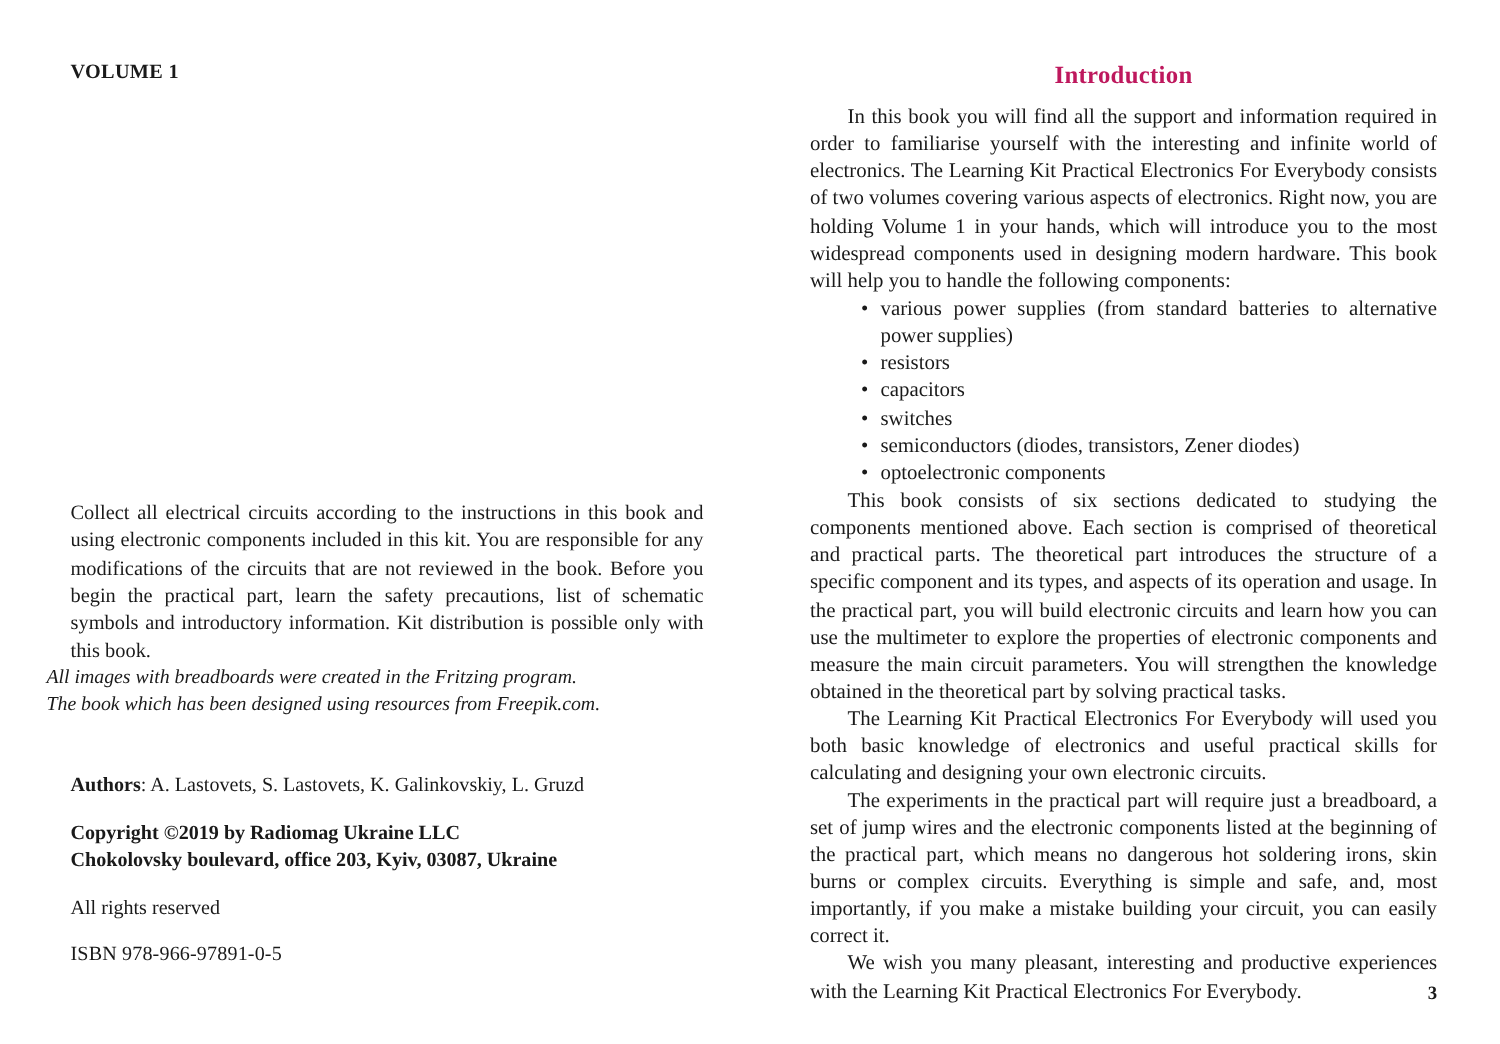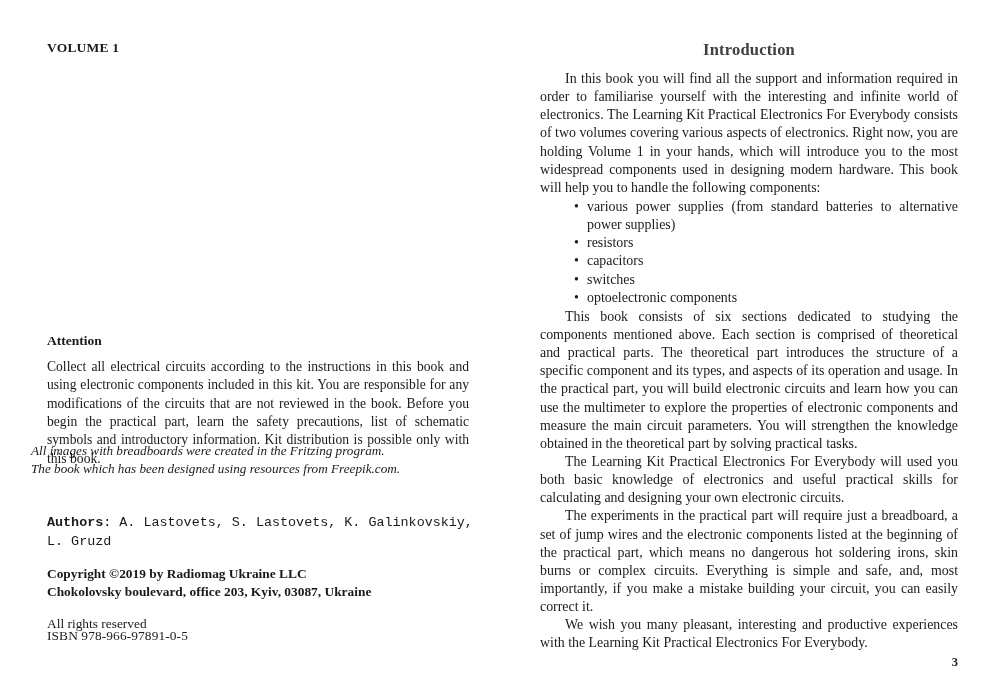--- a/index.html
+++ b/index.html
@@ -73,21 +73,20 @@
   .imprint-block {
     position: absolute;
     left: 47px;
     top: 514px;
     width: 430px;
   }
   .authors-line {
     font-size: 13.4px;
     line-height: 1.4;
     margin: 0 0 13px 0;
-    font-family: Liberation Mono, monospace;
   }
   .authors-label {
     font-weight: bold;
   }
   .copyright-line {
     font-size: 13.4px;
     font-weight: bold;
     line-height: 1.36;
     margin: 0;
   }
@@ -108,21 +107,21 @@
   
   .col-right {
     position: absolute;
     left: 540px;
     top: 40px;
     width: 418px;
   }
   .intro-heading {
     font-size: 16.5px;
     font-weight: bold;
-    color: #404040;
+    color: #be185d;
     text-align: center;
     margin: 0 0 10px 0;
     letter-spacing: 0.2px;
   }
   .body-par {
     font-size: 13.9px;
     line-height: 1.305;
     text-align: justify;
     text-indent: 25px;
     margin: 0;
@@ -162,21 +161,20 @@
 </head>
 <body>
 
 <div class="page">
 
   <div class="col-left">
     <div class="volume-line">VOLUME 1</div>
   </div>
 
   <div class="attention-block">
-    <div class="attention-heading">Attention</div>
     <p class="attention-body">Collect all electrical circuits according to the instructions in this book and using electronic components included in this kit. You are responsible for any modifications of the circuits that are not reviewed in the book. Before you begin the practical part, learn the safety precautions, list of schematic symbols and introductory information. Kit distribution is possible only with this book.</p>
   </div>
 
   <div class="credits-block">
     <p class="credit-line">All images with breadboards were created in the Fritzing program.</p>
     <p class="credit-line">The book which has been designed using resources from Freepik.com.</p>
   </div>
 
   <div class="imprint-block">
     <p class="authors-line">
@@ -192,20 +190,21 @@
   <div class="col-right">
     <div class="intro-heading">Introduction</div>
 
     <p class="body-par">In this book you will find all the support and information required in order to familiarise yourself with the interesting and infinite world of electronics. The Learning Kit Practical Electronics For Everybody consists of two volumes covering various aspects of electronics. Right now, you are holding Volume 1 in your hands, which will introduce you to the most widespread components used in designing modern hardware. This book will help you to handle the following components:</p>
 
     <ul class="bullet-list">
       <li>various power supplies (from standard batteries to alternative power supplies)</li>
       <li class="single">resistors</li>
       <li class="single">capacitors</li>
       <li class="single">switches</li>
+      <li class="single">semiconductors (diodes, transistors, Zener diodes)</li>
       <li class="single">optoelectronic components</li>
     </ul>
 
     <p class="body-par">This book consists of six sections dedicated to studying the components mentioned above. Each section is comprised of theoretical and practical parts. The theoretical part introduces the structure of a specific component and its types, and aspects of its operation and usage. In the practical part, you will build electronic circuits and learn how you can use the multimeter to explore the properties of electronic components and measure the main circuit parameters. You will strengthen the knowledge obtained in the theoretical part by solving practical tasks.</p>
     <p class="body-par">The Learning Kit Practical Electronics For Everybody will used you both basic knowledge of electronics and useful practical skills for calculating and designing your own electronic circuits.</p>
     <p class="body-par">The experiments in the practical part will require just a breadboard, a set of jump wires and the electronic components listed at the beginning of the practical part, which means no dangerous hot soldering irons, skin burns or complex circuits. Everything is simple and safe, and, most importantly, if you make a mistake building your circuit, you can easily correct it.</p>
     <p class="body-par">We wish you many pleasant, interesting and productive experiences with the Learning Kit Practical Electronics For Everybody.</p>
   </div>
 
   <div class="page-number">3</div>

